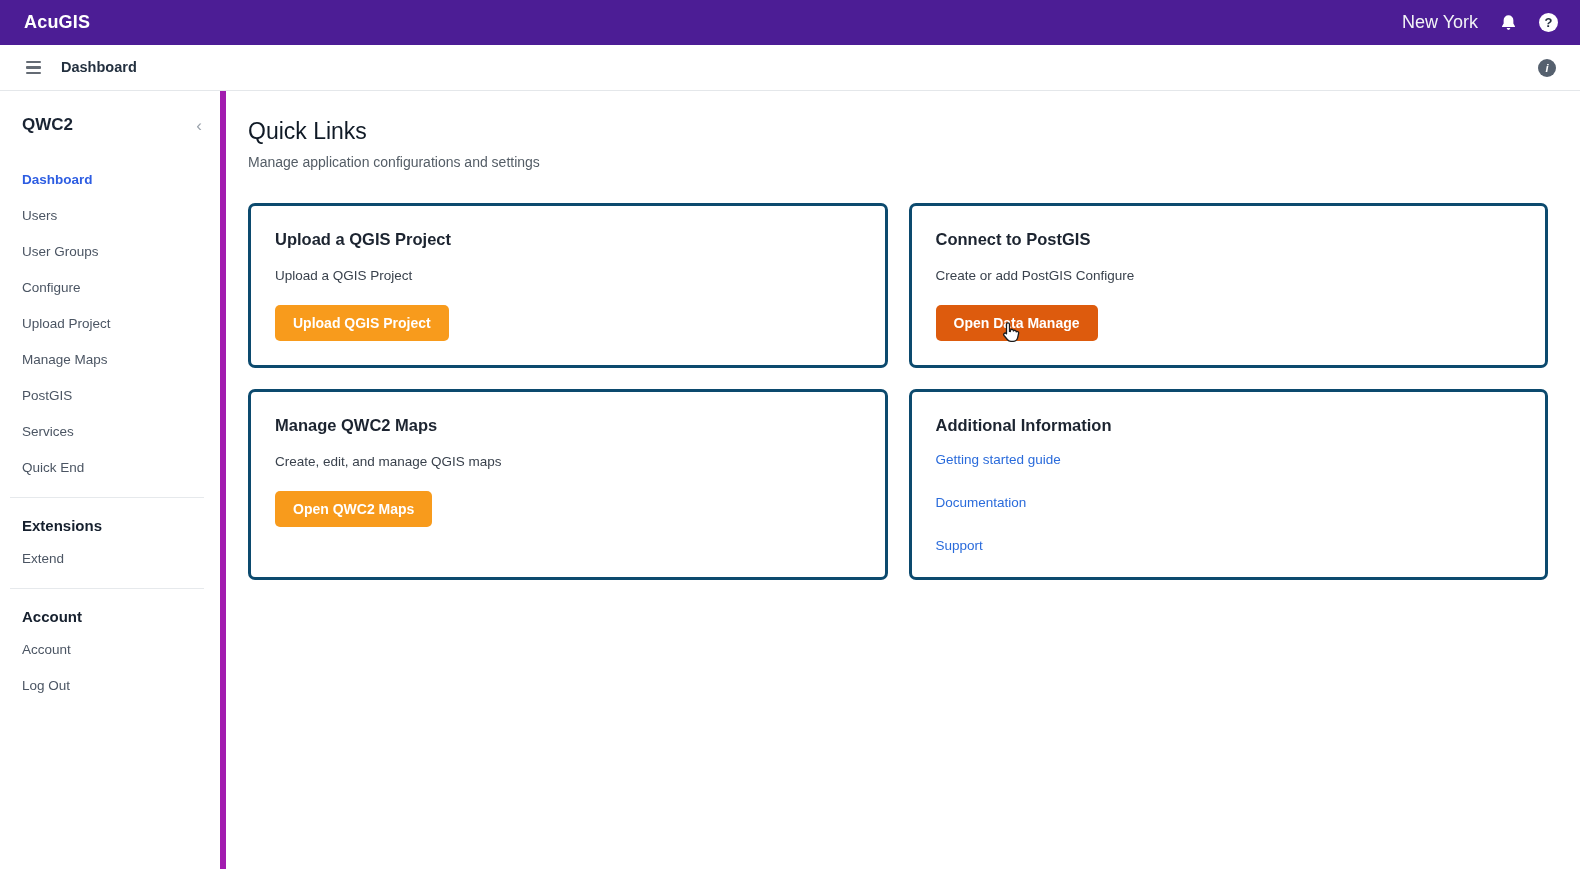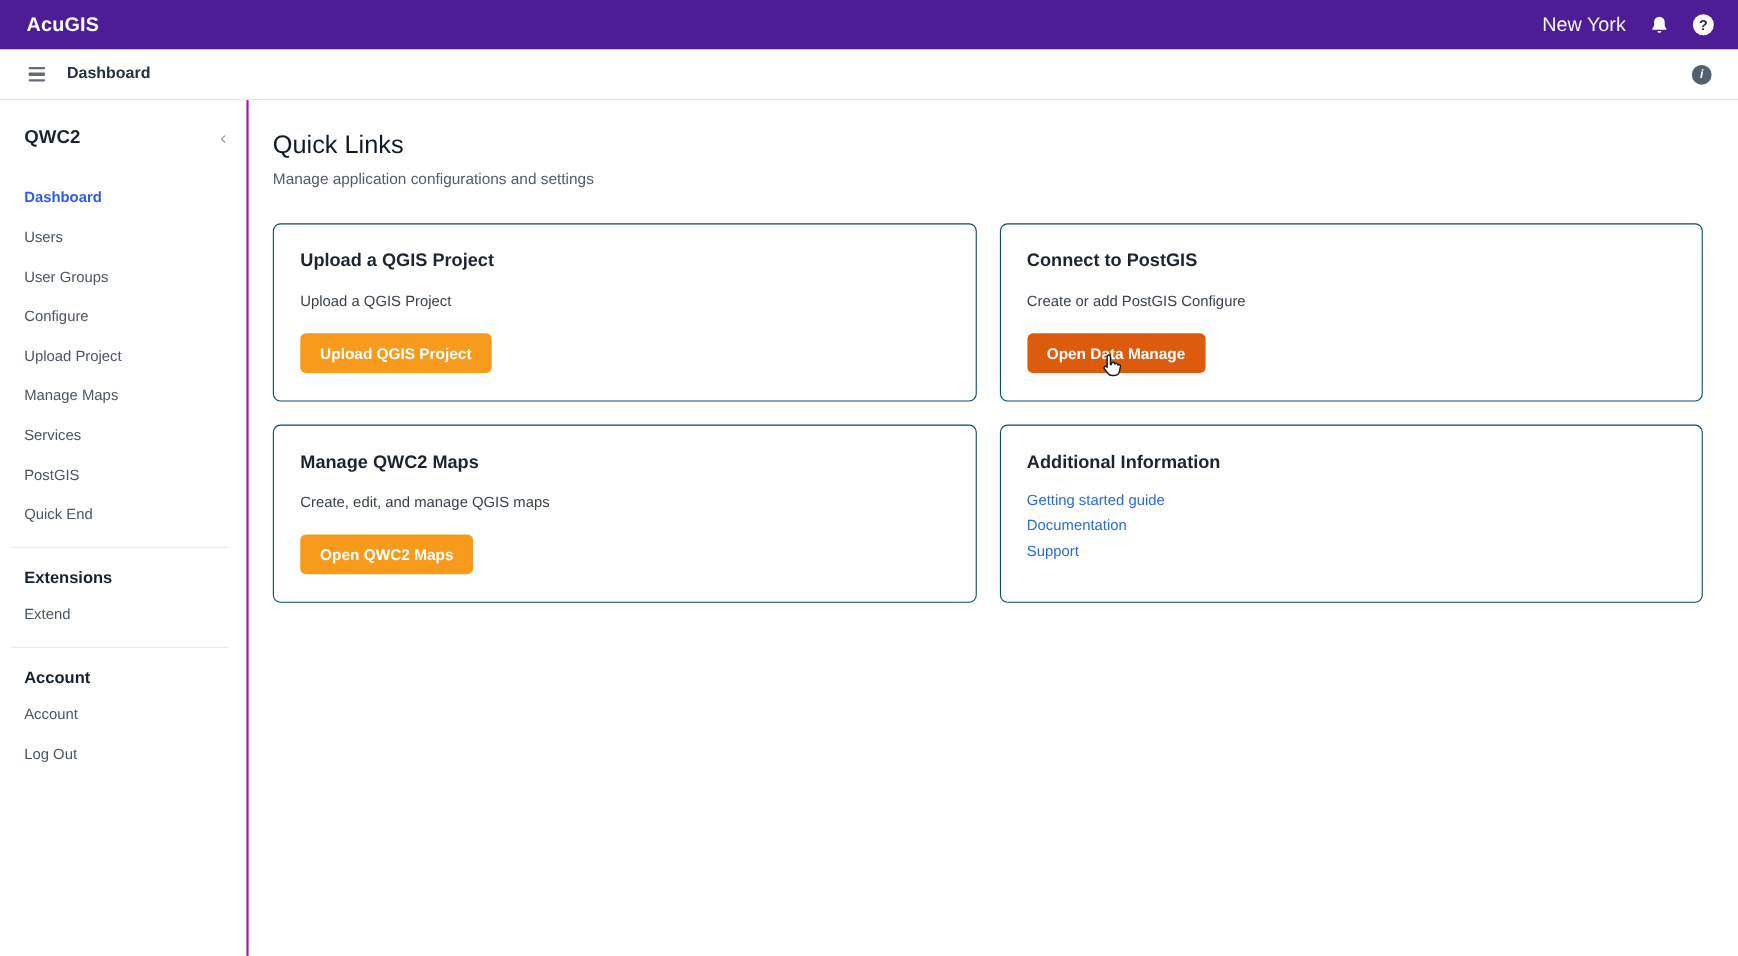--- a/index.html
+++ b/index.html
@@ -24,46 +24,46 @@
   .toolbar-left { display:flex; align-items:center; gap:18px; }
   .hamburger { display:flex; flex-direction:column; gap:3px; cursor:pointer; padding:4px 2px; }
   .hamburger span { display:block; width:15px; height:2.4px; background:#646b74; border-radius:1px; }
   .breadcrumb { font-size:14.5px; font-weight:bold; color:#23303f; cursor:pointer; }
   .info-circle { width:18px; height:18px; border-radius:50%; background:#55606e;
                  color:#ffffff; font-size:11px; font-weight:bold; font-style:italic;
                  display:flex; align-items:center; justify-content:center; cursor:pointer; }
 
   
   .layout { display:flex; height:778px; }
-  .sidebar { width:226px; flex:0 0 226px; border-right:2px solid #a21caf;
+  .sidebar { width:226px; flex:0 0 226px; border-right:6px solid #a21caf;
              padding:24px 14px 0 22px; }
   .sidebar-head { display:flex; align-items:center; justify-content:space-between;
                   margin-bottom:26px; }
   .sidebar-title { font-size:17px; font-weight:bold; color:#1a2433; }
   .collapse-chevron { color:#9aa2ab; font-size:17px; cursor:pointer; line-height:1;
                       padding:0 4px; }
   .nav-item { font-size:13.5px; color:#4b5563; padding:10.5px 0; cursor:pointer; }
   .nav-item.active { color:#2d5de2; font-weight:bold; }
   .side-divider { border:none; border-top:1px solid #e6e9ec; margin:12px 2px 10px -12px; }
   .section-heading { font-size:15px; font-weight:bold; color:#16202e; padding:9px 0 6px 0; }
 
   
   .content { flex:1; padding:27px 32px 0 22px; }
   .page-title { font-size:23px; font-weight:normal; color:#101a26; margin-bottom:9px; }
   .page-subtitle { font-size:14px; color:#545d66; }
   .cards { display:grid; grid-template-columns:1fr 1fr; gap:21px; margin-top:33px; }
-  .card { border:1px solid #0c4a6e; border-radius:7px; background:#fff;
+  .card { border:3px solid #0c4a6e; border-radius:7px; background:#fff;
           padding:24px 24px 24px 24px; min-height:162px; }
   .card-title { font-size:16.5px; font-weight:bold; color:#1c2430; margin-bottom:19px; }
   .card-desc { font-size:13.5px; color:#3a424d; margin-bottom:22px; }
   .btn { display:inline-block; border:none; border-radius:5px; background:#f89b1c;
          color:#ffffff; font-family:"Liberation Sans",sans-serif; font-size:14px;
          font-weight:bold; padding:10px 18px; cursor:pointer; }
   .btn.hovered { background:#dd5b0d; }
-  .card-links { display:flex; flex-direction:column; gap:8px; margin-top:-2px; }
+  .card-links { display:flex; flex-direction:column; gap:28px; margin-top:-2px; }
   .card-link { font-size:13.5px; color:#2a6bdb; text-decoration:none; cursor:pointer; width:fit-content; }
 
   
   .cursor { position:absolute; left:999px; top:319px; width:24px; height:30px;
             pointer-events:none; z-index:50; }
 </style>
 </head>
 <body>
 
 <header class="topbar">
@@ -99,22 +99,22 @@
       <span class="collapse-chevron">‹</span>
     </div>
 
     <nav>
       <div class="nav-item active">Dashboard</div>
       <div class="nav-item">Users</div>
       <div class="nav-item">User Groups</div>
       <div class="nav-item">Configure</div>
       <div class="nav-item">Upload Project</div>
       <div class="nav-item">Manage Maps</div>
+      <div class="nav-item">PostGIS</div>
       <div class="nav-item">Services</div>
-      <div class="nav-item">PostGIS</div>
       <div class="nav-item">Quick End</div>
 
       <hr class="side-divider">
       <div class="section-heading">Extensions</div>
       <div class="nav-item">Extend</div>
 
       <hr class="side-divider">
       <div class="section-heading">Account</div>
       <div class="nav-item">Account</div>
       <div class="nav-item">Log Out</div>

